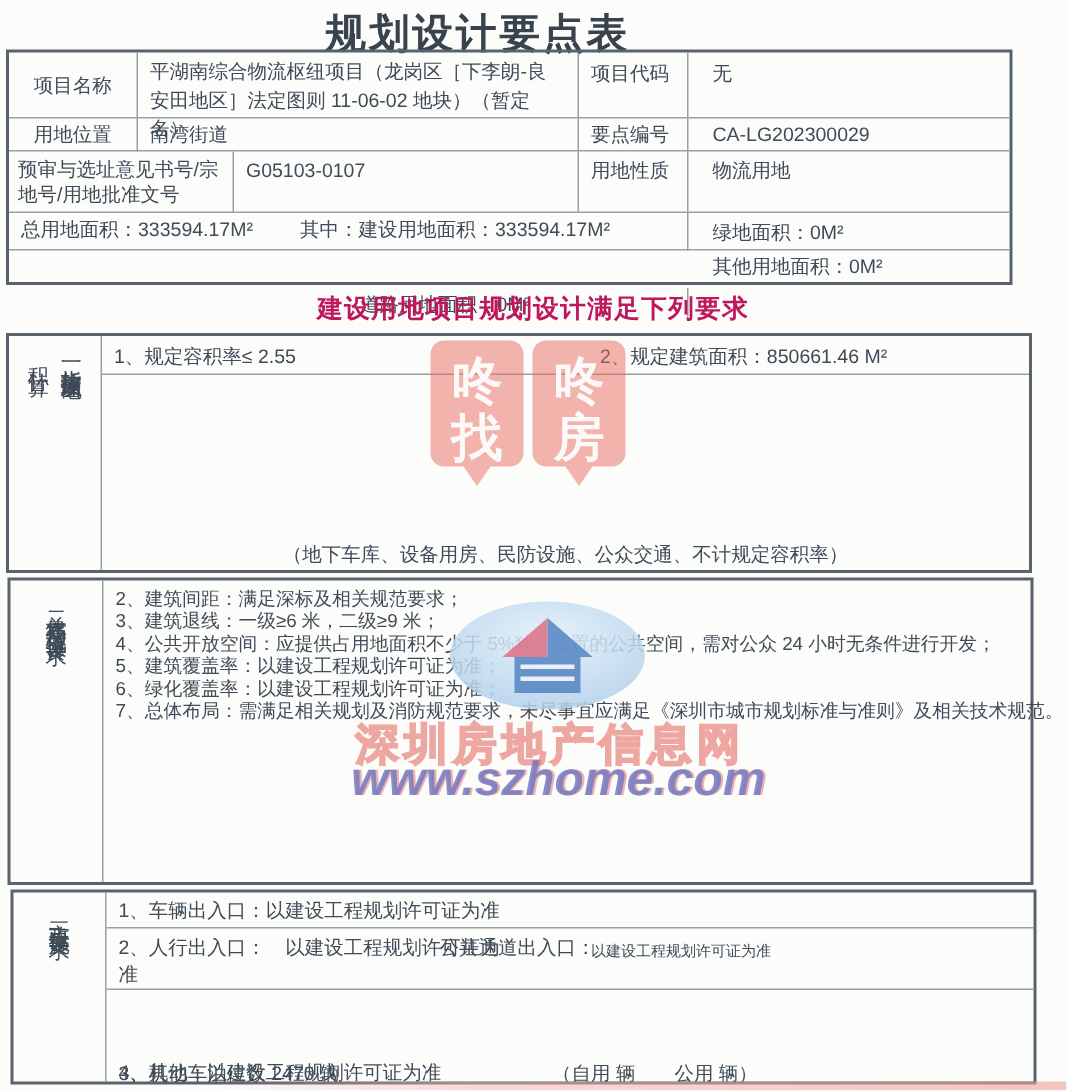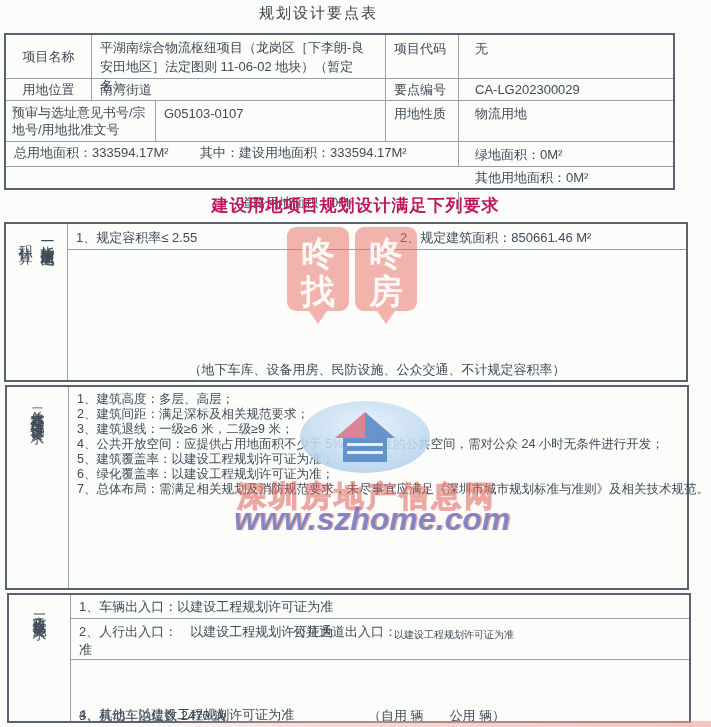--- a/index.html
+++ b/index.html
@@ -5,21 +5,21 @@
   html,body{margin:0;padding:0;background:#ffffff;}
   .page{
     position:relative;width:711px;height:727px;overflow:hidden;
     background:#fcfcfb;
     font-family:"Liberation Sans","DejaVu Sans",sans-serif;
     color:#3f4b57;
   }
   .doc-title{
     position:absolute;top:4px;left:0;width:100%;
     text-align:center;padding-right:74px;box-sizing:border-box;
-    font-size:15px;font-weight:normal;letter-spacing:2px;color:#39434d;
+    font-size:27px;font-weight:bold;letter-spacing:2px;color:#39434d;
   }
   .sec-title{
     position:absolute;top:194px;left:0;width:100%;
     text-align:center;font-size:17px;font-weight:bold;letter-spacing:1px;color:#be185d;
   }
   .tbl{position:absolute;border:2px solid #59636d;box-sizing:content-box;background:transparent;}
   .cell{
     position:absolute;box-sizing:border-box;display:flex;align-items:center;
     font-size:13px;color:#3f4b57;padding:2px 6px;line-height:17px;
   }
@@ -100,21 +100,20 @@
     </div>
     <div class="cell ctr" style="left:62px;top:134px;width:618px;height:22px;">（地下车库、设备用房、民防设施、公众交通、不计规定容积率）</div>
   </div>
 
   <div class="tbl" style="left:5px;top:385px;width:680px;height:201px;">
     <div class="cell br ctr top" style="left:0;top:0;width:62px;height:201px;padding-top:10px;">
       <div class="vcol" style="letter-spacing:2px;">二总体布局及城市设计要求</div>
     </div>
     <div class="cell top" style="left:62px;top:0;width:618px;height:201px;padding:5px 8px;">
       <div class="lines">
-        <div>1、建筑高度：多层、高层；</div>
         <div>2、建筑间距：满足深标及相关规范要求；</div>
         <div>3、建筑退线：一级≥6 米，二级≥9 米；</div>
         <div>4、公共开放空间：应提供占用地面积不少于 5%独立设置的公共空间，需对公众 24 小时无条件进行开发；</div>
         <div>5、建筑覆盖率：以建设工程规划许可证为准；</div>
         <div>6、绿化覆盖率：以建设工程规划许可证为准；</div>
         <div>7、总体布局：需满足相关规划及消防规范要求，未尽事宜应满足《深圳市城市规划标准与准则》及相关技术规范。</div>
       </div>
     </div>
   </div>
 

